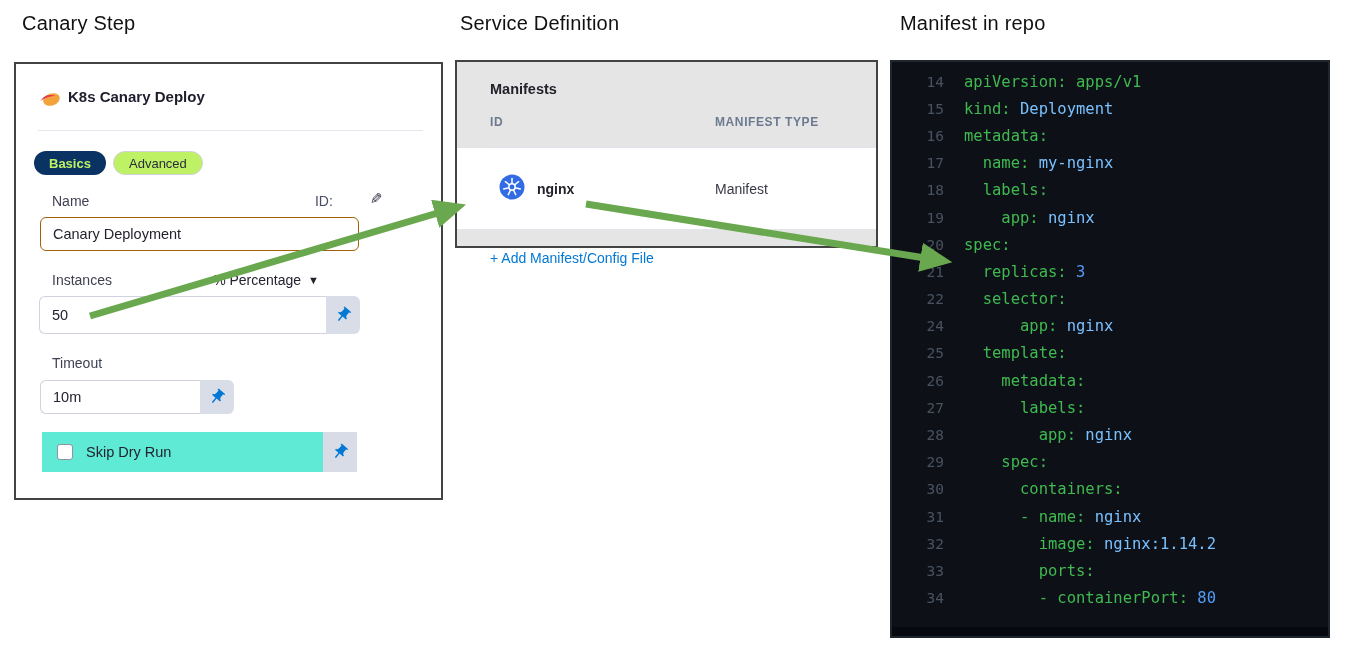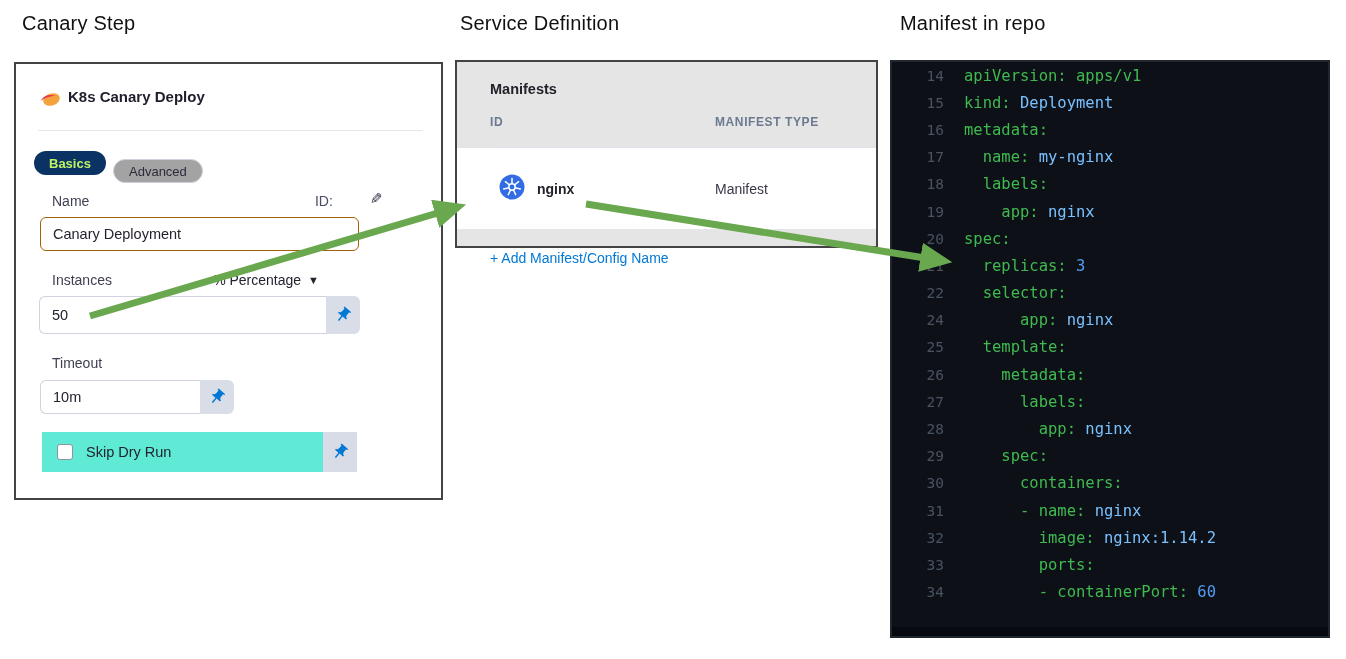--- a/index.html
+++ b/index.html
@@ -14,21 +14,21 @@
   #panel1 { left:14px;  top:62px; width:429px; height:438px; }
   #panel2 { left:455px; top:60px; width:423px; height:188px; background:#e5e5e5; }
   #panel3 { left:890px; top:60px; width:440px; height:578px; background:#0d1117; border-color:#20262e; }
 
   
   .p1-title { position:absolute; left:52px; top:24px; font-size:15px; font-weight:bold; color:#1d1d2c; }
   .p1-bird { position:absolute; left:22px; top:23px; }
   .p1-divider { position:absolute; left:22px; top:66px; width:385px; height:1px; background:#e4e6ee; }
   .pill { position:absolute; top:87px; height:24px; border-radius:999px; font-size:13px; display:flex; align-items:center; padding:0 15px; cursor:pointer; }
   .pill.active { left:18px; background:#0a3364; color:#bef264; font-weight:bold; }
-  .pill.inactive { left:97px; background:#a3a3a3; color:#2b2b3b; border:1px solid #cfd1de;margin-top:8px; }
+  .pill.inactive { left:97px; background:#bef264; color:#2b2b3b; border:1px solid #cfd1de; }
   .fld-label { position:absolute; font-size:14px; color:#3f4152;margin-left:12px; }
   .id-group { position:absolute; top:129px; right:72px; font-size:14px; color:#4a4d66; display:flex; align-items:center; gap:15px;flex-direction:column; }
   .id-link { color:#a16207; cursor:pointer;text-align:right; }
   .pencil { position:absolute; top:126px; right:58px; font-size:15px; color:#2e3044; transform:scaleX(-1); cursor:pointer; }
   .tbox { position:absolute; background:#fff; border:1px solid #a16207; border-radius:6px; font-size:14.5px; font-weight:500; color:#23232f; padding:0 12px; display:flex; align-items:center; }
   #name-input { left:24px; top:153px; width:319px; height:34px; }
   .unit-group { position:absolute; top:208px; right:122px; display:flex; align-items:center; gap:7px; font-size:14px; font-weight:500; color:#23232f; cursor:pointer; }
   .caret { font-size:11px; color:#23232f; }
   .input-row { position:absolute; display:flex; align-items:stretch; }
   #instances-row { left:23px; top:232px; height:38px; }
@@ -47,21 +47,21 @@
   .p2-colhdr { position:absolute; top:53px; font-size:12px; font-weight:600; letter-spacing:.6px; color:#6b7a90; }
   .p2-colhdr.c1 { left:33px; } .p2-colhdr.c2 { left:258px; }
   .p2-divider { position:absolute; left:33px; top:85px; right:0; height:1px; background:#dfe2ea; }
   .p2-row { position:absolute; left:0; top:86px; right:0; height:82px; background:#fff; border-bottom:1px solid #e4e6ee; display:flex; align-items:center; cursor:pointer; }
   .k8s-badge { margin-left:42px; }
   .p2-row-id { margin-left:12px; font-size:14px; font-weight:bold; color:#22222a; }
   .p2-row-type { position:absolute; left:258px; font-size:14px; color:#383946; }
   .p2-add { position:absolute; left:33px; top:188px; font-size:14px; font-weight:500; color:#0278d5; cursor:pointer; }
 
   
-  .code-wrap { position:absolute; inset:0; font-family:"DejaVu Sans Mono","Liberation Mono",monospace; font-size:15.5px; }
+  .code-wrap { position:absolute; inset:0; padding-top:6px; font-family:"DejaVu Sans Mono","Liberation Mono",monospace; font-size:15.5px; }
   .code-line { display:flex; height:27.2px; align-items:center; white-space:pre; }
   .ln { width:52px; text-align:right; padding-right:0; color:#4a5260; font-size:14.5px; flex:0 0 52px; }
   .ct { padding-left:20px; }
   .tok-key { color:#3fb950; }
   .tok-str { color:#79c0ff; }
   .tok-num { color:#539bf5; }
   .code-scrollstrip { position:absolute; left:0; right:0; bottom:0; height:9px; background:#06090f; }
 
   
   #arrows { position:absolute; left:0; top:0; width:1346px; height:659px; pointer-events:none; z-index:40; }
@@ -151,21 +151,21 @@
             <line x1="13" y1="13" x2="4.7" y2="14.9"></line>
             <line x1="13" y1="13" x2="6.4" y2="7.7"></line>
           </g>
           <circle cx="13" cy="13" r="3.2" fill="#326ce5" stroke="#fff" stroke-width="1.5"></circle>
         </svg>
       </span>
       <span class="p2-row-id">nginx</span>
       <span class="p2-row-type">Manifest</span>
     </div>
 
-    <div class="p2-add">+ Add Manifest/Config Name</div>
+    <div class="p2-add">+ Add Manifest/Config File</div>
   </div>
 
   <div id="panel3" class="panel">
     <div class="code-wrap" id="code-wrap">
         <div class="code-line"><span class="ln">14</span><span class="ct"><span class="tok-key">apiVersion:</span><span class="tok-key"> apps/v1</span></span></div>
         <div class="code-line"><span class="ln">15</span><span class="ct"><span class="tok-key">kind:</span><span class="tok-str"> Deployment</span></span></div>
         <div class="code-line"><span class="ln">16</span><span class="ct"><span class="tok-key">metadata:</span></span></div>
         <div class="code-line"><span class="ln">17</span><span class="ct">  <span class="tok-key">name:</span><span class="tok-str"> my-nginx</span></span></div>
         <div class="code-line"><span class="ln">18</span><span class="ct">  <span class="tok-key">labels:</span></span></div>
         <div class="code-line"><span class="ln">19</span><span class="ct">    <span class="tok-key">app:</span><span class="tok-str"> nginx</span></span></div>
@@ -175,21 +175,21 @@
         <div class="code-line"><span class="ln">24</span><span class="ct">      <span class="tok-key">app:</span><span class="tok-str"> nginx</span></span></div>
         <div class="code-line"><span class="ln">25</span><span class="ct">  <span class="tok-key">template:</span></span></div>
         <div class="code-line"><span class="ln">26</span><span class="ct">    <span class="tok-key">metadata:</span></span></div>
         <div class="code-line"><span class="ln">27</span><span class="ct">      <span class="tok-key">labels:</span></span></div>
         <div class="code-line"><span class="ln">28</span><span class="ct">        <span class="tok-key">app:</span><span class="tok-str"> nginx</span></span></div>
         <div class="code-line"><span class="ln">29</span><span class="ct">    <span class="tok-key">spec:</span></span></div>
         <div class="code-line"><span class="ln">30</span><span class="ct">      <span class="tok-key">containers:</span></span></div>
         <div class="code-line"><span class="ln">31</span><span class="ct">      <span class="tok-key">- </span><span class="tok-key">name:</span><span class="tok-str"> nginx</span></span></div>
         <div class="code-line"><span class="ln">32</span><span class="ct">        <span class="tok-key">image:</span><span class="tok-str"> nginx:1.14.2</span></span></div>
         <div class="code-line"><span class="ln">33</span><span class="ct">        <span class="tok-key">ports:</span></span></div>
-        <div class="code-line"><span class="ln">34</span><span class="ct">        <span class="tok-key">- </span><span class="tok-key">containerPort:</span><span class="tok-num"> 60</span></span></div>
+        <div class="code-line"><span class="ln">34</span><span class="ct">        <span class="tok-key">- </span><span class="tok-key">containerPort:</span><span class="tok-num"> 80</span></span></div>
       </div>
     <div class="code-scrollstrip"></div>
   </div>
 
   <svg id="arrows">
     <defs>
       <marker id="ah" markerWidth="4.6" markerHeight="4.2" refX="3.4" refY="2.1" orient="auto" markerUnits="strokeWidth">
         <path d="M0,0 L4.6,2.1 L0,4.2 Z" fill="#6aa84f"></path>
       </marker>
     </defs>

